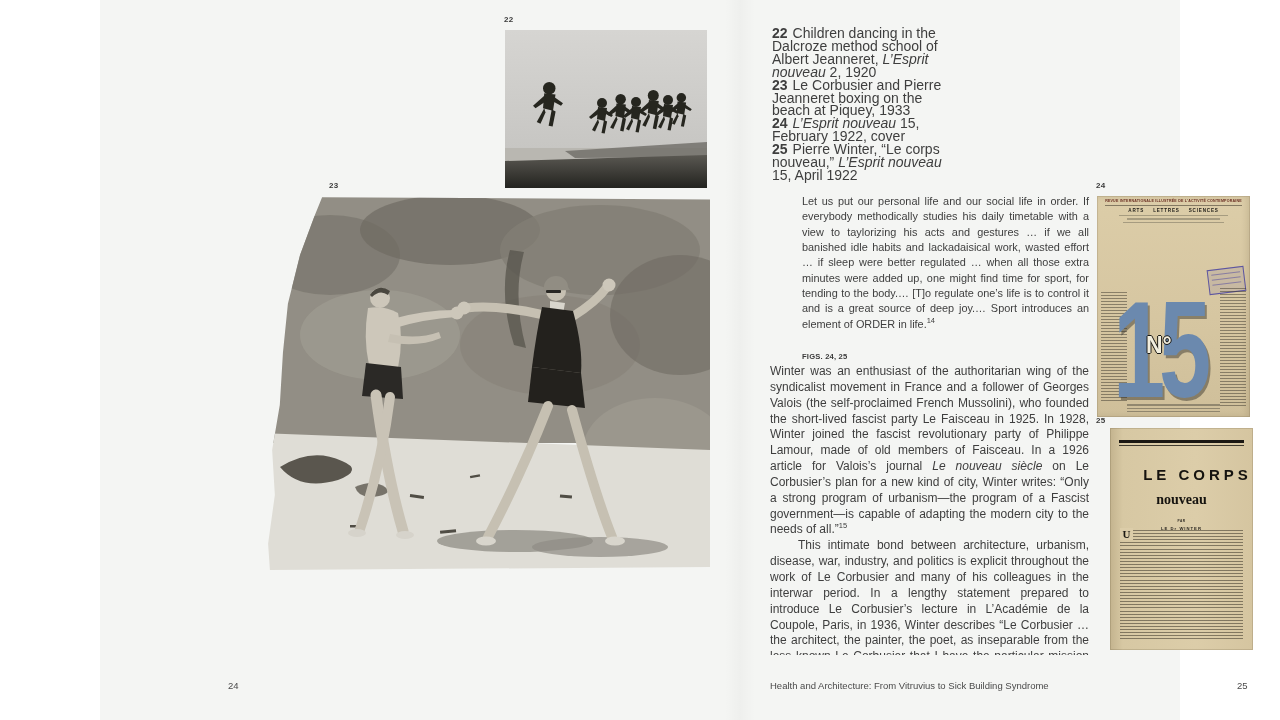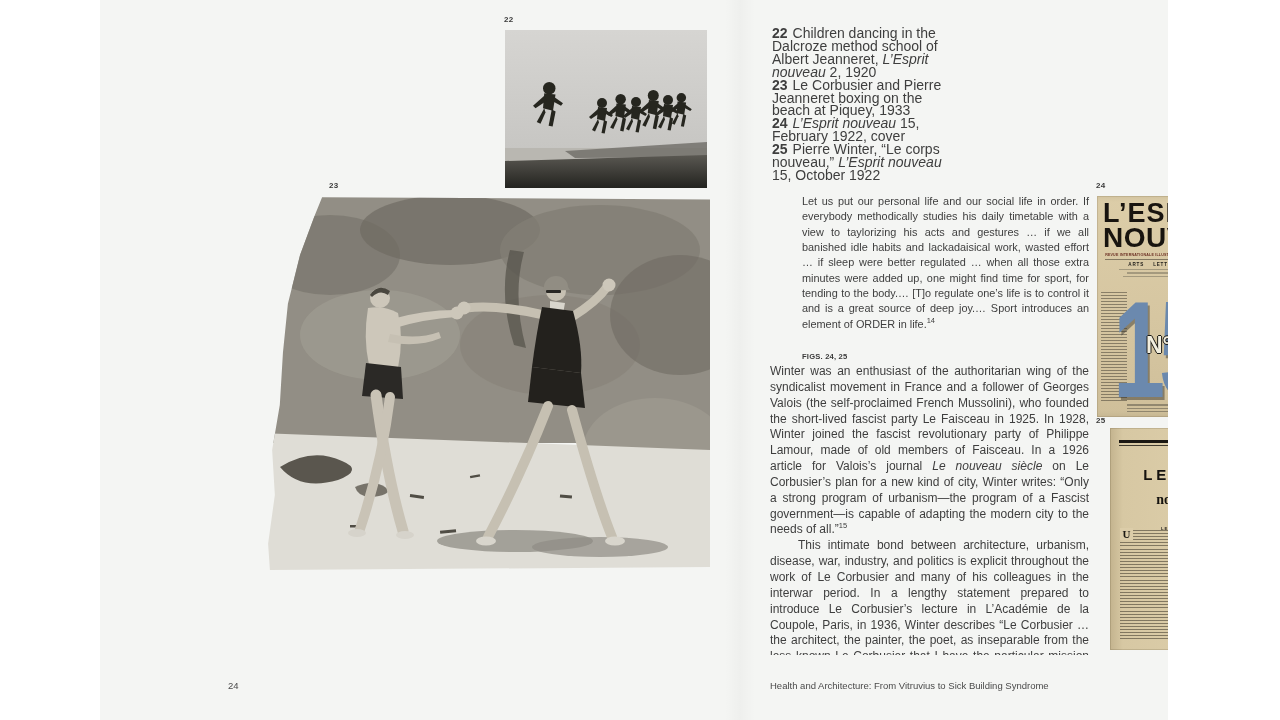--- a/index.html
+++ b/index.html
@@ -1,18 +1,18 @@
 <!DOCTYPE html>
 <html><head>
 <meta charset="utf-8">
 <style>
   * { margin:0; padding:0; box-sizing:border-box; }
   html,body { background:#ffffff; }
   #stage {
-    position:relative; width:1168px; height:720px; overflow:hidden;
+    position:relative; width:1280px; height:720px; overflow:hidden;
     background:#ffffff; font-family:"Liberation Sans", sans-serif;
     color:#3e3e3e;
     padding-left:45px;
   }
   .spread {
     position:absolute; left:100px; top:0; width:1080px; height:720px;
     background:#f4f5f3;
   }
   .gutter {
     position:absolute; left:625px; top:0; width:30px; height:720px;
@@ -218,39 +218,35 @@
         </svg>
       </div>
     </div>
 
     <div>
 
       <div class="captions">
         <p><span class="cap-num">22</span><span>Children dancing in the Dalcroze method school of Albert Jeanneret, </span><span class="it">L’Esprit nouveau</span><span> 2, 1920</span></p>
         <p><span class="cap-num">23</span><span>Le Corbusier and Pierre Jeanneret boxing on the beach at Piquey, 1933</span></p>
         <p><span class="cap-num">24</span><span class="it">L’Esprit nouveau</span><span> 15, February 1922, cover</span></p>
-        <p><span class="cap-num">25</span><span>Pierre Winter, “Le corps nouveau,” </span><span class="it">L’Esprit nouveau</span><span> 15, October 1922</span></p>
+        <p><span class="cap-num">25</span><span>Pierre Winter, “Le corps nouveau,” </span><span class="it">L’Esprit nouveau</span><span> 15, April 1922</span></p>
       </div>
 
       <div class="blockquote-wrap">
         <p class="quote"><span>Let us put our personal life and our social life in order. If everybody methodically studies his daily timetable with a view to taylorizing his acts and gestures … if we all banished idle habits and lackadaisical work, wasted effort … if sleep were better regulated … when all those extra minutes were added up, one might find time for sport, for tending to the body.… [T]o regulate one’s life is to control it and is a great source of deep joy.… Sport introduces an element of ORDER in life.</span><sup>14</sup></p>
         <div class="figs-note">FIGS. 24, 25</div>
       </div>
 
       <div class="main-col">
         <p><span>Winter was an enthusiast of the authoritarian wing of the syndicalist movement in France and a follower of Georges Valois (the self-proclaimed French Mussolini), who founded the short-lived fascist party Le Faisceau in 1925. In 1928, Winter joined the fascist revolutionary party of Philippe Lamour, made of old members of Faisceau. In a 1926 article for Valois’s journal </span><span class="it">Le nouveau siècle</span><span> on Le Corbusier’s plan for a new kind of city, Winter writes: “Only a strong program of urbanism—the program of a Fascist government—is capable of adapting the modern city to the needs of all.”</span><sup>15</sup></p>
         <p class="indented">This intimate bond between architecture, urbanism, disease, war, industry, and politics is explicit throughout the work of Le Corbusier and many of his colleagues in the interwar period. In a lengthy statement prepared to introduce Le Corbusier’s lecture in L’Académie de la Coupole, Paris, in 1936, Winter describes “Le Corbusier … the architect, the painter, the poet, as inseparable from the less known Le Corbusier that I have the particular mission to</p>
       </div>
 
       <div class="fig-label" style="left:996px; top:181px;">24</div>
       <div class="esprit">
-        <div class="ep-mast">
-          <div class="ep-line1">L’ESPRIT</div>
-          <div class="ep-line2">NOUVEAU</div>
-        </div>
         <div class="ep-sub">REVUE INTERNATIONALE ILLUSTRÉE DE L’ACTIVITÉ CONTEMPORAINE</div>
         <div class="ep-rule"></div>
         <div class="ep-sections">ARTS LETTRES SCIENCES</div>
         <div class="ep-microline"></div>
         <div class="ep-microline" style="margin-left:30px; margin-right:30px;"></div>
         <div class="ep-microline" style="margin-left:26px; margin-right:26px;"></div>
         <div class="ep-stamp">
             <div></div>
             <div></div>
             <div></div>

